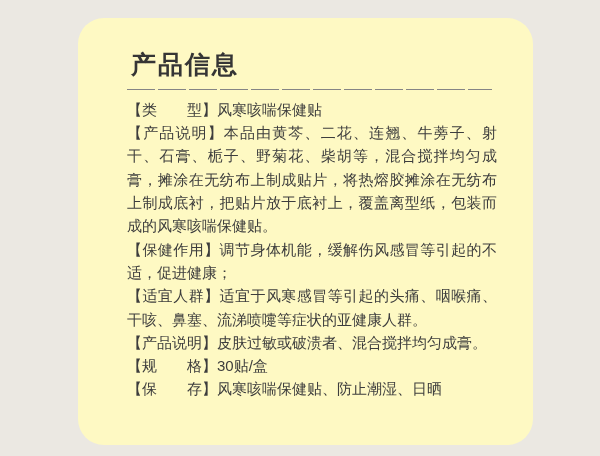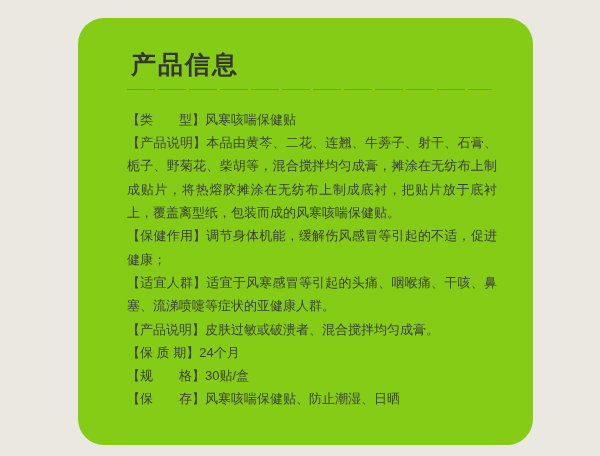--- a/index.html
+++ b/index.html
@@ -17,43 +17,43 @@
     position: absolute;
     inset: 0;
     background: #ebe8e2;
   }
   .card {
     position: absolute;
     left: 78px;
     top: 18px;
     width: 455px;
     height: 427px;
-    background: #84cc16;
+    background: #fef9c3;
     border-radius: 26px;
     box-sizing: border-box;
     padding: 33px 36px 0 49px;
   }
   .title {
     margin: 0 0 0 4px;
     font-size: 25px;
     font-weight: bold;
     letter-spacing: 2px;
     color: #353535;
     line-height: 1.1;
   }
   .divider {
     margin-top: 10px;
     width: 365px;
     height: 1.4px;
     background: repeating-linear-gradient(to right, #858585 0px, #858585 28px, transparent 28px, transparent 31px);
   }
   .body-text {
-    margin-top: 18px;
+    margin-top: 8px;
     width: 370px;
-    font-size: 13px;
+    font-size: 15px;
     line-height: 23.3px;
     color: #3d3d3d;
     text-align: justify;
     text-justify: inter-ideograph;
   }
   .section {
     margin: 0;
   }
   .field-label {
     white-space: pre;
@@ -65,18 +65,17 @@
 <div class="stage">
   <div class="card">
     <h1 class="title">产品信息</h1>
     <div class="divider"></div>
     <div class="body-text">
       <p class="section"><span class="field-label">【类　　型】</span><span>风寒咳喘保健贴</span></p>
       <p class="section"><span class="field-label">【产品说明】</span><span>本品由黄芩、二花、连翘、牛蒡子、射干、石膏、栀子、野菊花、柴胡等，混合搅拌均匀成膏，摊涂在无纺布上制成贴片，将热熔胶摊涂在无纺布上制成底衬，把贴片放于底衬上，覆盖离型纸，包装而成的风寒咳喘保健贴。</span></p>
       <p class="section"><span class="field-label">【保健作用】</span><span>调节身体机能，缓解伤风感冒等引起的不适，促进健康；</span></p>
       <p class="section"><span class="field-label">【适宜人群】</span><span>适宜于风寒感冒等引起的头痛、咽喉痛、干咳、鼻塞、流涕喷嚏等症状的亚健康人群。</span></p>
       <p class="section"><span class="field-label">【产品说明】</span><span>皮肤过敏或破溃者、混合搅拌均匀成膏。</span></p>
-      <p class="section"><span class="field-label">【保 质 期】</span><span>24个月</span></p>
       <p class="section"><span class="field-label">【规　　格】</span><span>30贴/盒</span></p>
       <p class="section"><span class="field-label">【保　　存】</span><span>风寒咳喘保健贴、防止潮湿、日晒</span></p>
     </div>
   </div>
 </div>
 
 </body></html>

